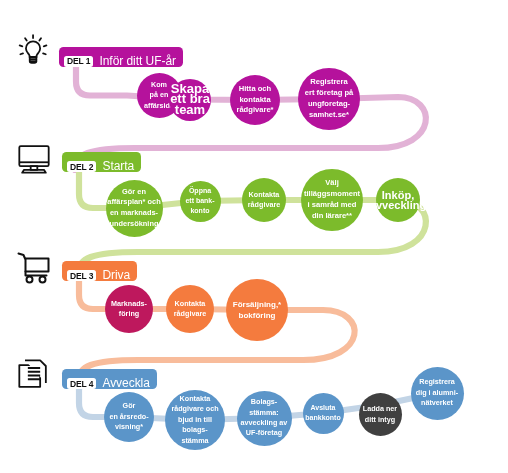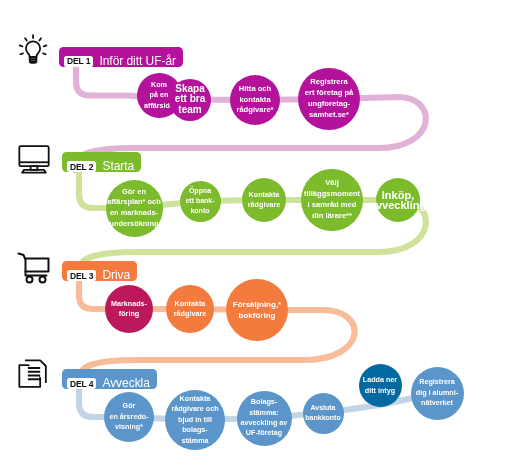--- a/index.html
+++ b/index.html
@@ -38,21 +38,21 @@
       <div class="pill">DEL 1</div>
       <div class="btitle">Inför ditt UF-år</div>
     </div>
     <div class="node" style="left: 104.5px; top: 73px; width: 45px; height: 45px; background: rgb(181, 18, 156); font-size: 7.2px; line-height: 10.4px; margin-left: 32px;">
       <div>
         <span>Kom</span>
         <span>på en</span>
         <span>affärsidé</span>
       </div>
     </div>
-    <div class="node" style="left: 169px; top: 78.5px; width: 42px; height: 42px; background: rgb(181, 18, 156); font-size: 10px; line-height: 10.4px;">
+    <div class="node" style="left: 169px; top: 78.5px; width: 42px; height: 42px; background: rgb(181, 18, 156); font-size: 13px; line-height: 10.4px;">
       <div>
         <span>Skapa</span>
         <span>ett bra</span>
         <span>team</span>
       </div>
     </div>
     <div class="node" style="left: 230px; top: 75px; width: 50px; height: 50px; background: rgb(181, 18, 156); font-size: 7.6px; line-height: 10.8px;">
       <div>
         <span>Hitta och</span>
         <span>kontakta</span>
@@ -181,21 +181,21 @@
         <span>avveckling av</span>
         <span>UF-företag</span>
       </div>
     </div>
     <div class="node" style="left: 302.5px; top: 392.5px; width: 41px; height: 41px; background: rgb(91, 149, 201); font-size: 7px; line-height: 10.2px;">
       <div>
         <span>Avsluta</span>
         <span>bankkonto</span>
       </div>
     </div>
-    <div class="node" style="left: 358.5px; top: 364px; width: 43px; height: 43px; background: #0369a1; font-size: 7.2px; line-height: 10.4px;">
+    <div class="node" style="left: 358.5px; top: 393px; width: 43px; height: 43px; background: #404040; font-size: 7.2px; line-height: 10.4px;">
       <div>
         <span>Ladda ner</span>
         <span>ditt intyg</span>
       </div>
     </div>
     <div class="node" style="left: 410.5px; top: 366.5px; width: 53px; height: 53px; background: rgb(91, 149, 201); font-size: 7.2px; line-height: 10.4px;">
       <div>
         <span>Registrera</span>
         <span>dig i alumni-</span>
         <span>nätverket</span>

